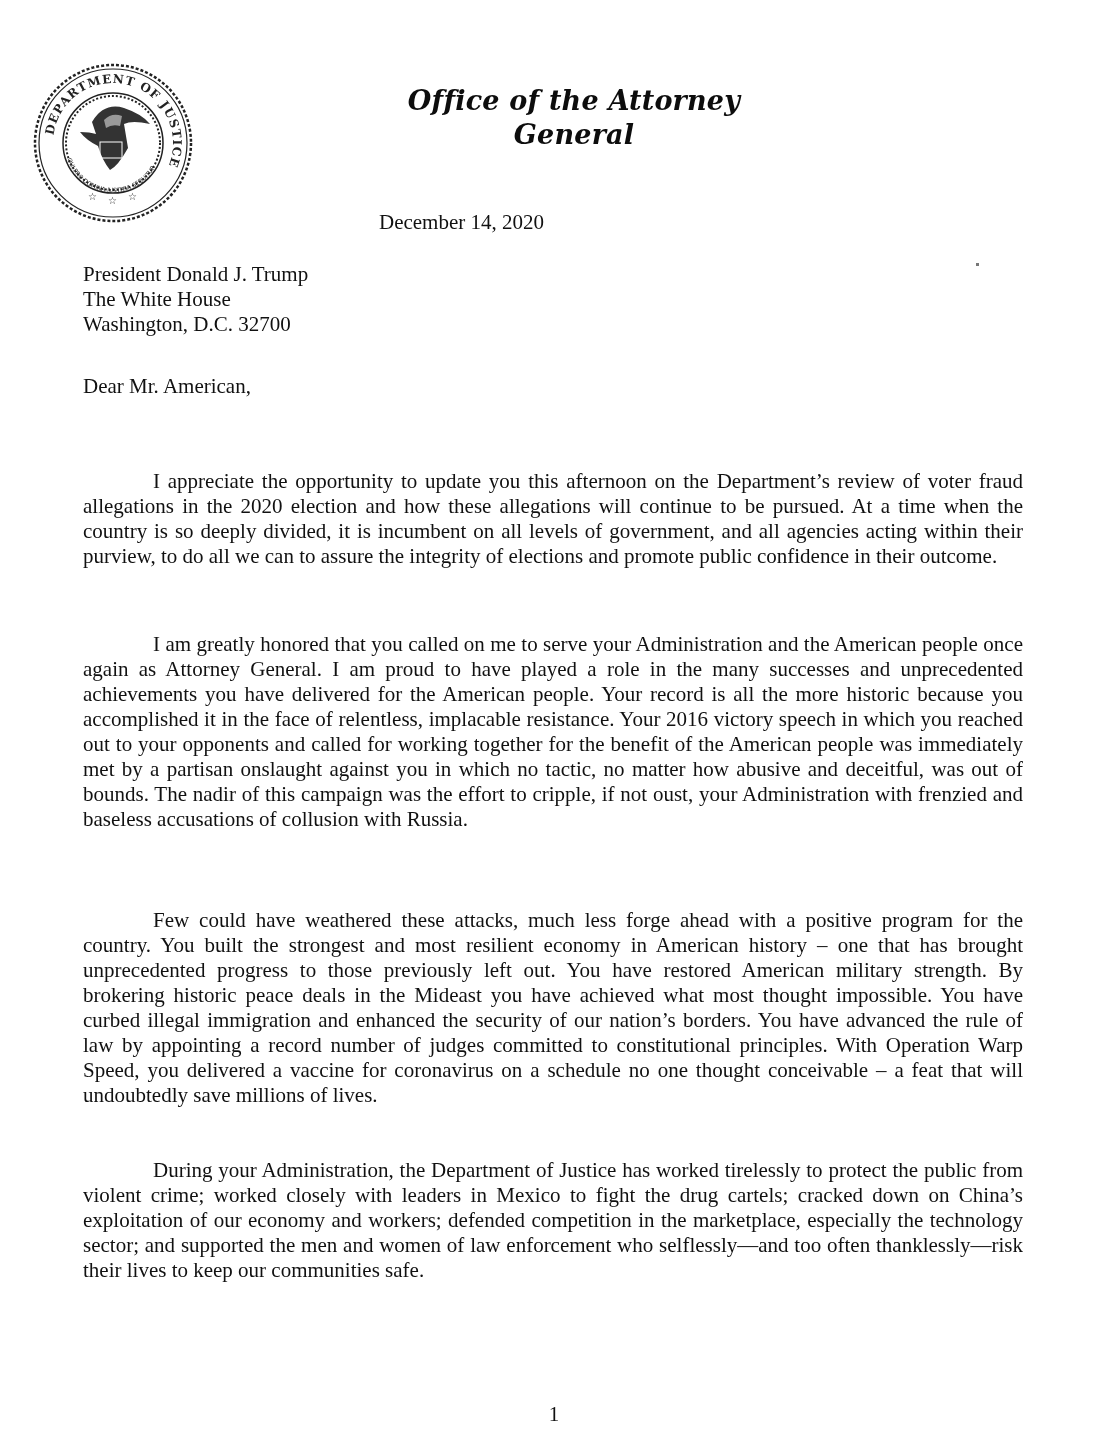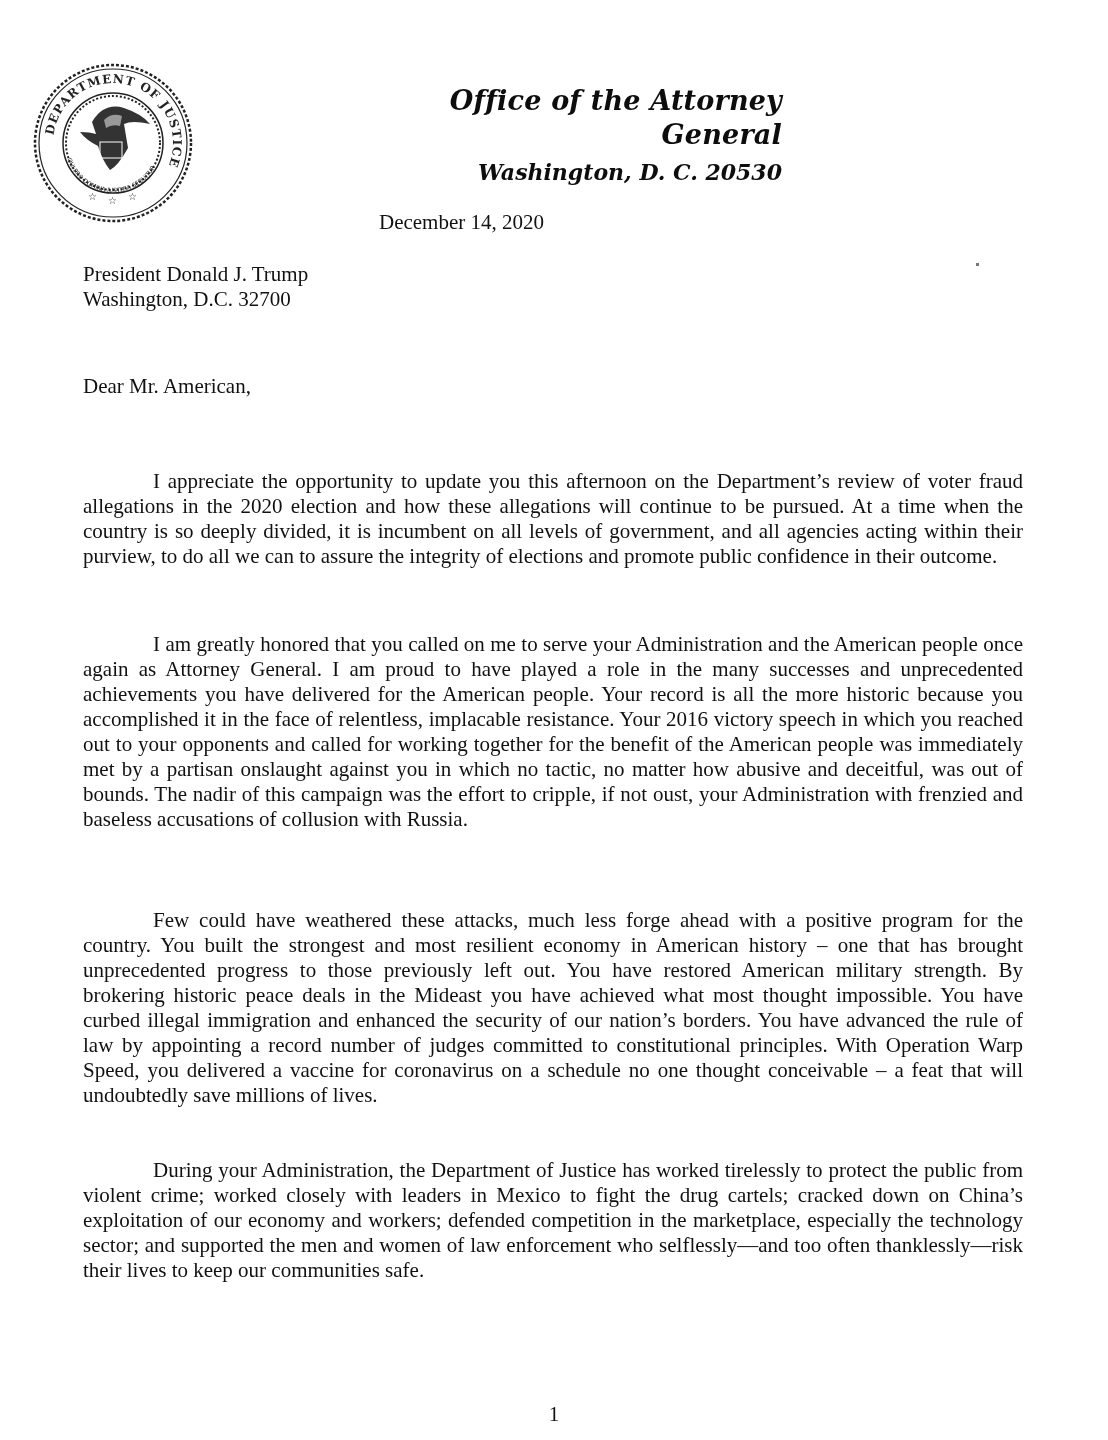--- a/index.html
+++ b/index.html
@@ -5,21 +5,21 @@
     html, body { margin: 0; padding: 0; background: #ffffff; }
     body {
       width: 1108px; height: 1440px; position: relative; overflow: hidden;
       font-family: "Liberation Serif", "DejaVu Serif", serif;
       color: #111111;
     }
     .seal {
       position: absolute; left: 32px; top: 62px; width: 162px; height: 162px;
     }
     .letterhead {
-      position: absolute; left: 322px; top: 84px; width: 460px; text-align: right;
+      position: absolute; left: 344px; top: 84px; width: 460px; text-align: center;
       font-family: "DejaVu Serif", "Liberation Serif", serif; font-weight: bold;
       color: #0d0d0d;
     }
     .lh-title { font-size: 27px; letter-spacing: 0.2px; line-height: 34px; font-style: italic; }
     .lh-city  { font-size: 22px; line-height: 32px; margin-top: 4px; font-style: italic; }
     .date {
       position: absolute; left: 0; width: 923px; top: 210px; text-align: center;
       font-size: 21px;
     }
     .block {
@@ -62,28 +62,28 @@
     <path d="M72 58 Q80 50 90 54 L88 64 Q80 62 74 66 Z" fill="#fff" opacity="0.5"></path>
     <rect x="68" y="80" width="22" height="16" fill="none" stroke="#fff" stroke-width="1"></rect>
     <text x="56" y="138" font-size="10" fill="#222">☆</text>
     <text x="76" y="142" font-size="10" fill="#222">☆</text>
     <text x="96" y="138" font-size="10" fill="#222">☆</text>
   </svg>
 </div>
 
 <div class="letterhead">
   <div class="lh-title">Office of the Attorney General</div>
-  <div class="lh-city">Washington, D. C. 20530</div>
 </div>
 
 <div class="date">December 14, 2020</div>
 <div class="speck"></div>
 
 <div class="block address">
   <div>President Donald J. Trump</div>
+  <div>The White House</div>
   <div>Washington, D.C. 32700</div>
 </div>
 
 <div class="block salutation">Dear Mr. American,</div>
 
 <div class="block para p1">I appreciate the opportunity to update you this afternoon on the Department’s review of voter fraud allegations in the 2020 election and how these allegations will continue to be pursued. At a time when the country is so deeply divided, it is incumbent on all levels of government, and all agencies acting within their purview, to do all we can to assure the integrity of elections and promote public confidence in their outcome.</div>
 <div class="block para p2">I am greatly honored that you called on me to serve your Administration and the American people once again as Attorney General. I am proud to have played a role in the many successes and unprecedented achievements you have delivered for the American people. Your record is all the more historic because you accomplished it in the face of relentless, implacable resistance. Your 2016 victory speech in which you reached out to your opponents and called for working together for the benefit of the American people was immediately met by a partisan onslaught against you in which no tactic, no matter how abusive and deceitful, was out of bounds. The nadir of this campaign was the effort to cripple, if not oust, your Administration with frenzied and baseless accusations of collusion with Russia.</div>
 <div class="block para p3">Few could have weathered these attacks, much less forge ahead with a positive program for the country. You built the strongest and most resilient economy in American history – one that has brought unprecedented progress to those previously left out. You have restored American military strength. By brokering historic peace deals in the Mideast you have achieved what most thought impossible. You have curbed illegal immigration and enhanced the security of our nation’s borders. You have advanced the rule of law by appointing a record number of judges committed to constitutional principles. With Operation Warp Speed, you delivered a vaccine for coronavirus on a schedule no one thought conceivable – a feat that will undoubtedly save millions of lives.</div>
 <div class="block para p4">During your Administration, the Department of Justice has worked tirelessly to protect the public from violent crime; worked closely with leaders in Mexico to fight the drug cartels; cracked down on China’s exploitation of our economy and workers; defended competition in the marketplace, especially the technology sector; and supported the men and women of law enforcement who selflessly—and too often thanklessly—risk their lives to keep our communities safe.</div>
 

